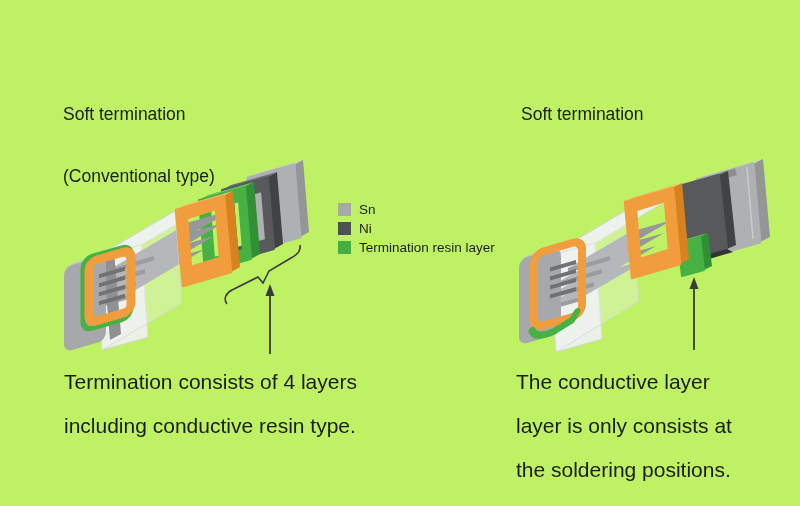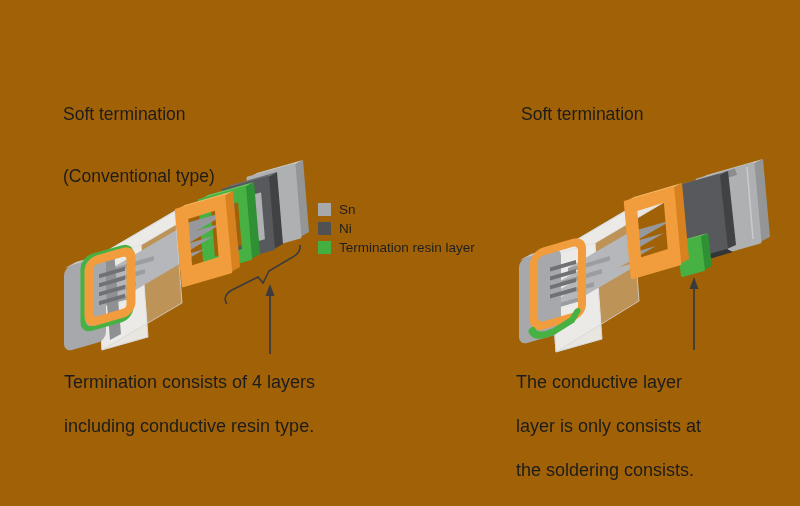--- a/index.html
+++ b/index.html
@@ -1,21 +1,21 @@
 <!DOCTYPE html>
 <html style="--text: #1c1c1c; --sn-face: #aeb0b2; --sn-top: #cdcfd1; --sn-side: #939597; --ni-face: #57595c; --ni-top: #6e7073; --ni-side: #404244; --resin-face: #47b243; --resin-top: #67c45e; --resin-side: #2f9133; --cu-face: #f29d3d; --cu-top: #f6b968; --cu-side: #d8821f; --body-face: #eff1f2; --body-edge: #d7d9da; --plate-top: #96989b; --plate-edge: #6f7174; --cap-face: #a6a8ab; --cap-top: #c4c6c8; --cap-side: #8e9092; --arrow: #3b3b3d;"><head>
 <meta charset="utf-8">
 <style>
   html,body{margin:0;padding:0;background:#fff;}
-  #canvas{position:relative;width:800px;height:506px;background:#a16207;overflow:hidden;
+  #canvas{position:relative;width:800px;height:506px;background:#bef264;overflow:hidden;
           font-family:"Liberation Sans", sans-serif;color:var(--text,#1c1c1c);}
   .title{position:absolute;font-size:17.5px;line-height:31px;white-space:pre;}
-  .caption{position:absolute;font-size:18px;line-height:22px;white-space:pre;}
+  .caption{position:absolute;font-size:21px;line-height:22px;white-space:pre;}
   .legend{position:absolute;left:318px;top:200px;}
-  .legend-row{display:flex;align-items:center;height:19px;}
+  .legend-row{display:flex;align-items:center;height:19px;margin-left:20px;}
   .legend-swatch{width:13px;height:13px;margin-right:8px;flex:0 0 auto;}
   .legend-label{font-size:13.5px;line-height:1;color:#1f1f1f;}
   svg{position:absolute;}
 </style>
 </head>
 <body>
 
 <div id="canvas">
 
   <div class="title" style="left:63px;top:99px"><span>Soft termination</span><br>
@@ -173,15 +173,15 @@
       <path d="M188,121 L183.5,133 L192.5,133 Z" style="fill:var(--arrow)"></path>
       <line x1="188" y1="131" x2="188" y2="194" style="stroke:var(--arrow);stroke-width:1.8"></line>
     </g>
   </svg>
 
   <div class="caption" style="left:64px;top:371px"><span>Termination consists of 4 layers</span><br>
 <span>including conductive resin type.</span></div>
 
   <div class="caption" style="left:516px;top:371px"><span>The conductive layer</span><br>
 <span>layer is only consists at</span><br>
-<span>the soldering consists.</span></div>
+<span>the soldering positions.</span></div>
 
 </div>
 
 </body></html>

